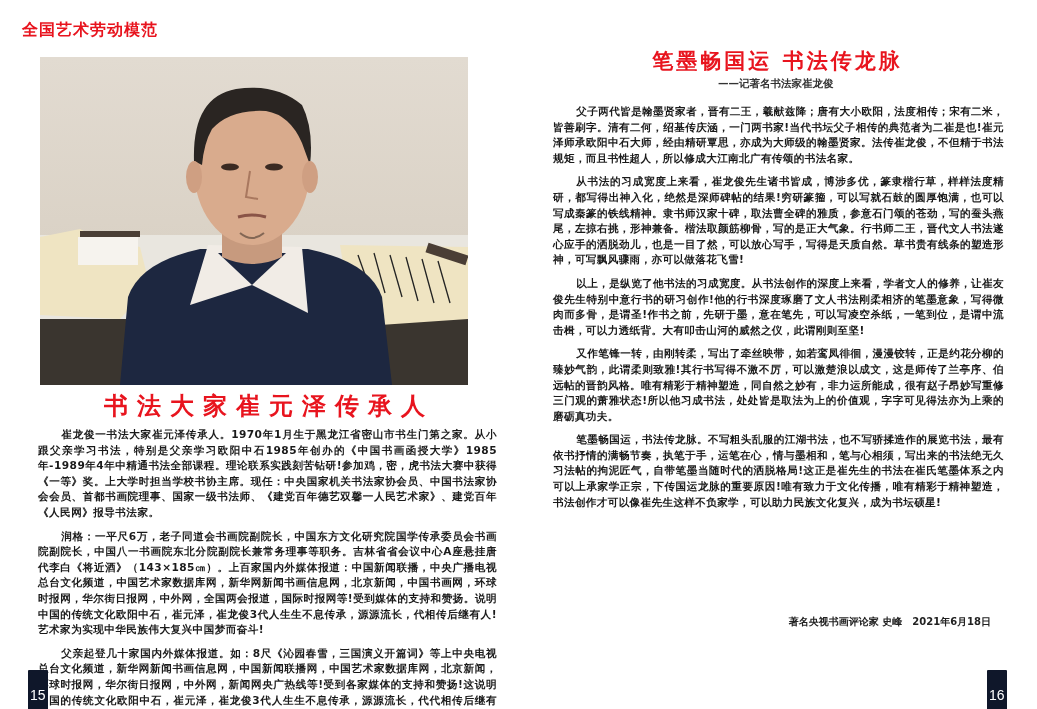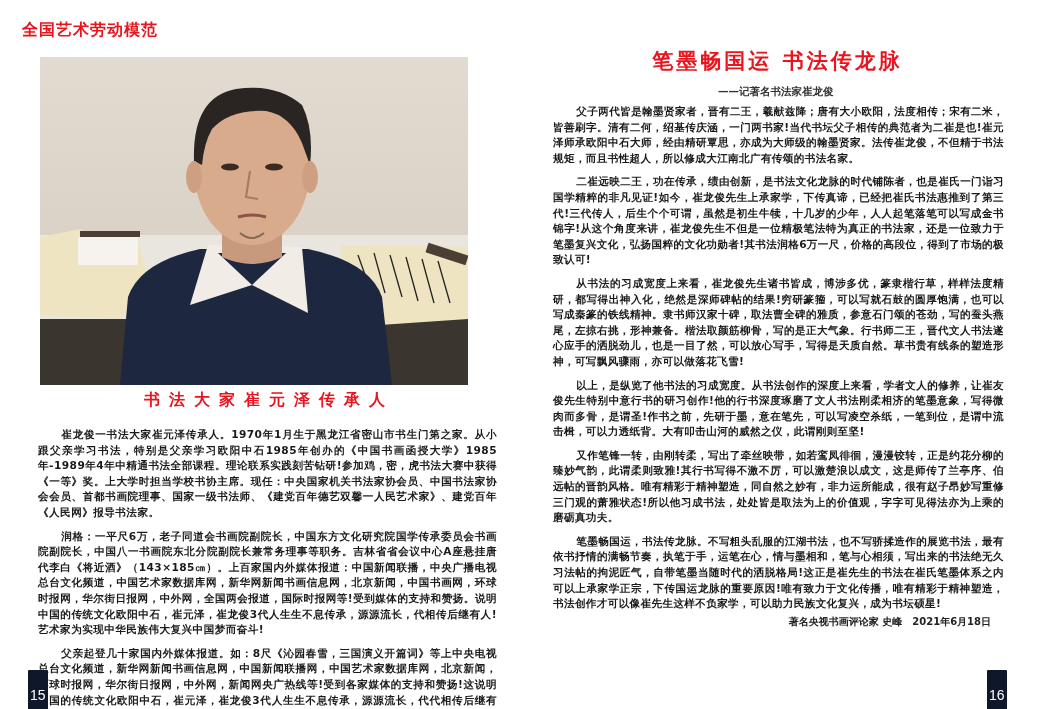--- a/index.html
+++ b/index.html
@@ -18,39 +18,39 @@
   }
 
   .photo {
     position: absolute; left: 40px; top: 57px; width: 428px; height: 328px;
     overflow: hidden; background: #ded7cc;
   }
   .photo svg { display: block; }
 
   .left-heading {
     position: absolute; left: 30px; width: 478px; top: 390px; text-align: center;
-    color: #e8141e; font-size: 16px; font-weight: bold; letter-spacing: 9px;
+    color: #e8141e; font-size: 24px; font-weight: bold; letter-spacing: 9px;
     font-family: "DejaVu Serif", serif;
   }
 
   .body-text {
     position: absolute; font-size: 10.6px; line-height: 15.6px; font-weight: bold;
     text-align: justify; color: #1a1a1a;
   }
   .body-text p { margin: 8px; text-indent: 2.2em; }
   .left-body { left: 30px; top: 419px; width: 475px; }
   .left-body p { letter-spacing: 0.45px; }
 
   .right-title {
     position: absolute; left: 0; width: 519px; top: 47px; text-align: center;
     color: #e8141e; font-size: 21px; font-weight: bold; letter-spacing: 3px;
     font-family: "DejaVu Serif", serif;
   }
   .right-subtitle {
-    position: absolute; left: 200px; top: 77px; font-size: 10.5px; font-weight: bold; color: #333; margin-top: 8px;
+    position: absolute; left: 200px; top: 77px; font-size: 10.5px; font-weight: bold; color: #333;
   }
   .right-body { left: 27px; top: 96px; width: 467px; }
   .right-body p { letter-spacing: 0.35px; }
 
   .signature {
     position: absolute; right: 46px; top: 615px; font-size: 10px; font-weight: bold; color: #222;
   }
 
   .page-number {
     position: absolute; top: 670px; background: #0f172a; color: #fff;
@@ -127,21 +127,20 @@
 
   <div class="page-number pn-left">15</div>
 </div>
 
 <div class="page page-right">
   <div class="right-title">笔墨畅国运  书法传龙脉</div>
   <div class="right-subtitle">——记著名书法家崔龙俊</div>
 
   <div class="body-text right-body">
     <p>父子两代皆是翰墨贤家者，晋有二王，羲献兹降；唐有大小欧阳，法度相传；宋有二米，皆善刷字。清有二何，绍基传庆涵，一门两书家!当代书坛父子相传的典范者为二崔是也!崔元泽师承欧阳中石大师，经由精研覃思，亦成为大师级的翰墨贤家。法传崔龙俊，不但精于书法规矩，而且书性超人，所以修成大江南北广有传颂的书法名家。</p>
-    <p>二崔远映二王，功在传承，绩由创新，是书法文化龙脉的时代铺陈者，也是崔氏一门诣习国学精粹的非凡见证!如今，崔龙俊先生上承家学，下传真谛，已经把崔氏书法惠推到了第三代!三代传人，后生个个可谓，虽然是初生牛犊，十几岁的少年，人人起笔落笔可以写成金书锦字!从这个角度来讲，崔龙俊先生不但是一位精极笔法特为真正的书法家，还是一位致力于笔墨复兴文化，弘扬国粹的文化功勋者!其书法润格6万一尺，价格的高段位，得到了市场的极致认可!</p>
     <p>从书法的习成宽度上来看，崔龙俊先生诸书皆成，博涉多优，篆隶楷行草，样样法度精研，都写得出神入化，绝然是深师碑帖的结果!穷研篆籀，可以写就石鼓的圆厚饱满，也可以写成秦篆的铁线精神。隶书师汉家十碑，取法曹全碑的雅质，参意石门颂的苍劲，写的蚕头燕尾，左掠右挑，形神兼备。楷法取颜筋柳骨，写的是正大气象。行书师二王，晋代文人书法遂心应手的洒脱劲儿，也是一目了然，可以放心写手，写得是天质自然。草书贵有线条的塑造形神，可写飘风骤雨，亦可以做落花飞雪!</p>
     <p>以上，是纵览了他书法的习成宽度。从书法创作的深度上来看，学者文人的修养，让崔友俊先生特别中意行书的研习创作!他的行书深度琢磨了文人书法刚柔相济的笔墨意象，写得微肉而多骨，是谓圣!作书之前，先研于墨，意在笔先，可以写凌空杀纸，一笔到位，是谓中流击楫，可以力透纸背。大有叩击山河的威然之仪，此谓刚则至坚!</p>
     <p>又作笔锋一转，由刚转柔，写出了牵丝映带，如若鸾凤徘徊，漫漫铰转，正是约花分柳的臻妙气韵，此谓柔则致雅!其行书写得不激不厉，可以激楚浪以成文，这是师传了兰亭序、伯远帖的晋韵风格。唯有精彩于精神塑造，同自然之妙有，非力运所能成，很有赵子昂妙写重修三门观的萧雅状态!所以他习成书法，处处皆是取法为上的价值观，字字可见得法亦为上乘的磨砺真功夫。</p>
     <p>笔墨畅国运，书法传龙脉。不写粗头乱服的江湖书法，也不写骄揉造作的展览书法，最有依书抒情的满畅节奏，执笔于手，运笔在心，情与墨相和，笔与心相须，写出来的书法绝无久习法帖的拘泥匠气，自带笔墨当随时代的洒脱格局!这正是崔先生的书法在崔氏笔墨体系之内可以上承家学正宗，下传国运龙脉的重要原因!唯有致力于文化传播，唯有精彩于精神塑造，书法创作才可以像崔先生这样不负家学，可以助力民族文化复兴，成为书坛硕星!</p>
   </div>
 
   <div class="signature">著名央视书画评论家 史峰　2021年6月18日</div>
 
   <div class="page-number pn-right">16</div>
 </div>

